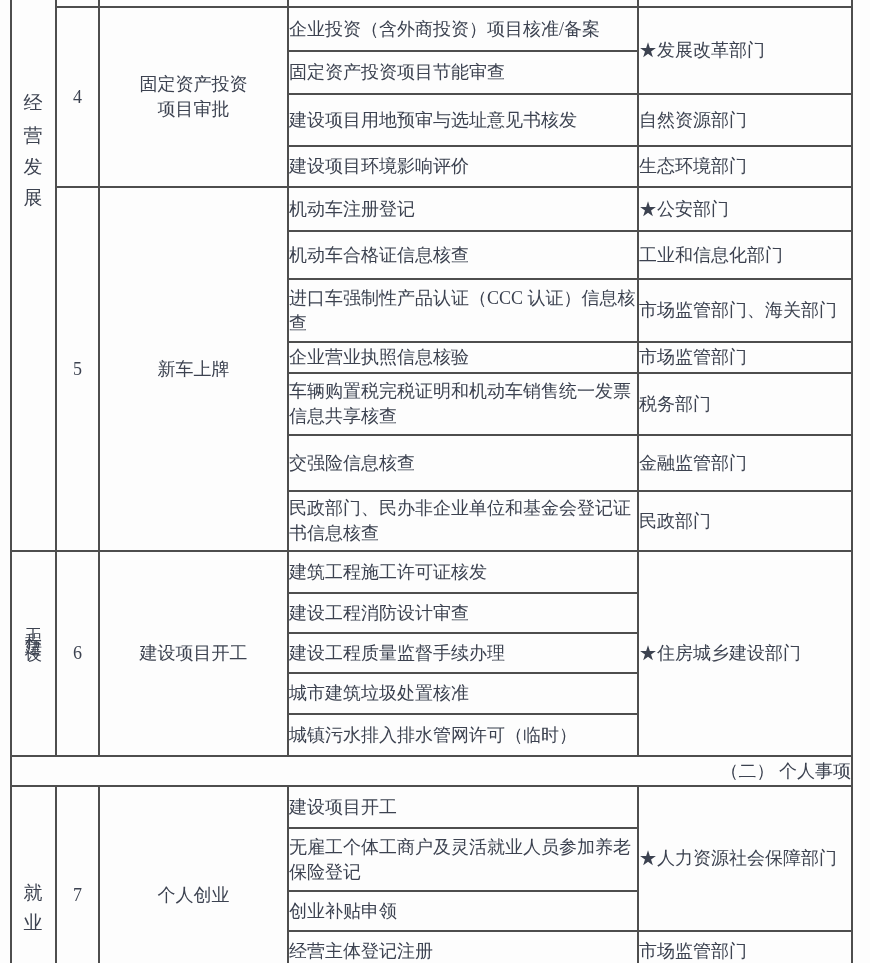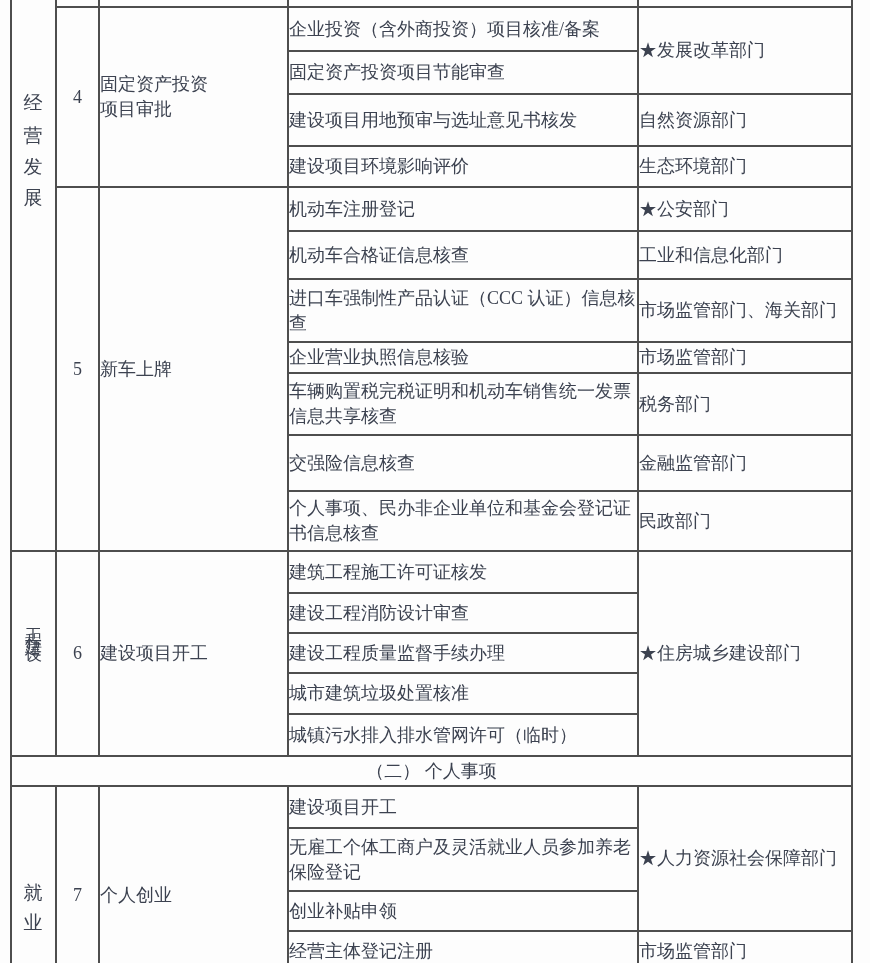--- a/index.html
+++ b/index.html
@@ -33,37 +33,38 @@
   td.dept{
     text-align:left;
     white-space:nowrap;
     font-size:17.5px;
   }
   td.num{
     text-align:center;
     font-size:17px;
   }
   td.iname{
+    text-align:center;
   }
   td.cat{
     position:relative;
   }
   .vlabel{
     position:absolute;
     left:50%;
     transform:translateX(-50%);
     writing-mode:vertical-lr;
     text-orientation:upright;
     white-space:nowrap;
   }
   .vlabel.big{font-size:19px;letter-spacing:32px;top:78px;}
   .vlabel.mid{font-size:17px;letter-spacing:6px;top:62px;}
   .vlabel.low{font-size:19px;letter-spacing:30px;top:80px;}
   td.sechdr{
-    text-align:center;
+    text-align:right;
     padding-left:14px;
     font-size:17px;
   }
 </style>
 </head>
 <body>
 
 <div class="page">
 <table class="svc">
   <colgroup>
@@ -126,21 +127,21 @@
   </tr>
   <tr style="height:62px">
     <td class="task">车辆购置税完税证明和机动车销售统一发票信息共享核查</td>
     <td class="dept">税务部门</td>
   </tr>
   <tr style="height:56px">
     <td class="task">交强险信息核查</td>
     <td class="dept">金融监管部门</td>
   </tr>
   <tr style="height:60px">
-    <td class="task">个人事项、民办非企业单位和基金会登记证书信息核查</td>
+    <td class="task">民政部门、民办非企业单位和基金会登记证书信息核查</td>
     <td class="dept">民政部门</td>
   </tr>
 
   <tr style="height:42px">
     <td class="cat" rowspan="5">
       <div class="vlabel mid">工程建设</div>
     </td>
     <td class="num" rowspan="5">6</td>
     <td class="iname" rowspan="5">建设项目开工</td>
     <td class="task">建筑工程施工许可证核发</td>

